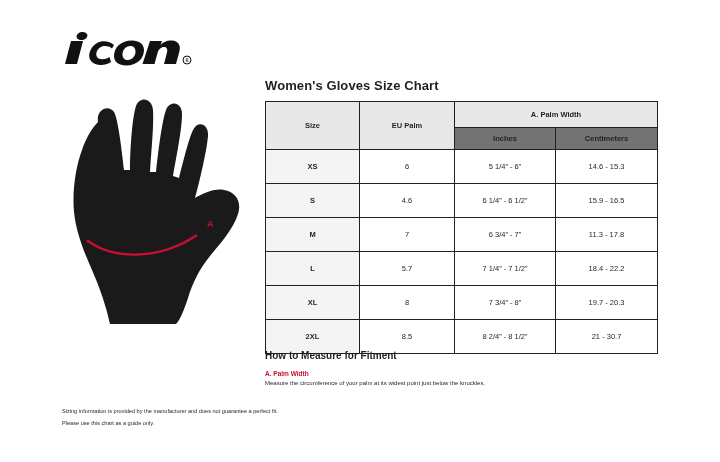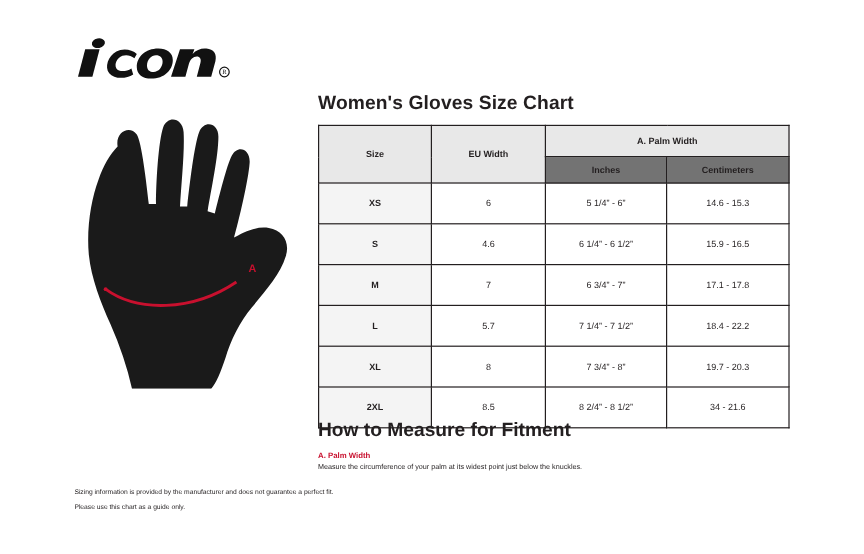--- a/index.html
+++ b/index.html
@@ -41,21 +41,21 @@
   }
 
   
   .chart-block {
     position: absolute;
     left: 265px;
     top: 78px;
     width: 392px;
   }
   .chart-title {
-    font-size: 16px;
+    font-size: 13px;
     font-weight: bold;
     color: #231f20;
     margin: 0 0 8px 0;
     letter-spacing: 0.1px;
   }
   table.size-chart {
     border-collapse: collapse;
     width: 392px;
     table-layout: fixed;
   }
@@ -93,21 +93,21 @@
   }
 
   
   .howto {
     position: absolute;
     left: 265px;
     top: 350px;
     width: 400px;
   }
   .howto-title {
-    font-size: 16px;
+    font-size: 10px;
     font-weight: bold;
     margin: 0 0 9px 0;
     color: #231f20;
   }
   .howto-sub {
     font-size: 6.5px;
     font-weight: bold;
     color: #c8102e;
     margin: 0 0 3px 0;
   }
@@ -202,21 +202,21 @@
     <table class="size-chart">
       <colgroup>
         <col style="width:94px">
         <col style="width:95px">
         <col style="width:101px">
         <col style="width:102px">
       </colgroup>
       <thead>
         <tr>
           <th class="hdr hdr-tall" rowspan="2">Size</th>
-          <th class="hdr hdr-tall" rowspan="2">EU Width</th>
+          <th class="hdr hdr-tall" rowspan="2">EU Palm</th>
           <th class="hdr" colspan="2">A. Palm Width</th>
         </tr>
         <tr>
           <th class="sub-hdr">Inches</th>
           <th class="sub-hdr">Centimeters</th>
         </tr>
       </thead>
       <tbody>
         <tr>
           <td class="cell size">XS</td>
@@ -227,39 +227,39 @@
         <tr>
           <td class="cell size">S</td>
           <td class="cell">4.6</td>
           <td class="cell">6 1/4” - 6 1/2”</td>
           <td class="cell">15.9 - 16.5</td>
         </tr>
         <tr>
           <td class="cell size">M</td>
           <td class="cell">7</td>
           <td class="cell">6 3/4” - 7”</td>
-          <td class="cell">17.1 - 17.8</td>
+          <td class="cell">11.3 - 17.8</td>
         </tr>
         <tr>
           <td class="cell size">L</td>
           <td class="cell">5.7</td>
           <td class="cell">7 1/4” - 7 1/2”</td>
           <td class="cell">18.4 - 22.2</td>
         </tr>
         <tr>
           <td class="cell size">XL</td>
           <td class="cell">8</td>
           <td class="cell">7 3/4” - 8”</td>
           <td class="cell">19.7 - 20.3</td>
         </tr>
         <tr>
           <td class="cell size">2XL</td>
           <td class="cell">8.5</td>
           <td class="cell">8 2/4” - 8 1/2”</td>
-          <td class="cell">34 - 21.6</td>
+          <td class="cell">21 - 30.7</td>
         </tr>
       </tbody>
     </table>
   </div>
 
   <div class="howto">
     <div class="howto-title">How to Measure for Fitment</div>
     <div class="howto-sub">A. Palm Width</div>
     <div class="howto-text">Measure the circumference of your palm at its widest point just below the knuckles.</div>
   </div>

